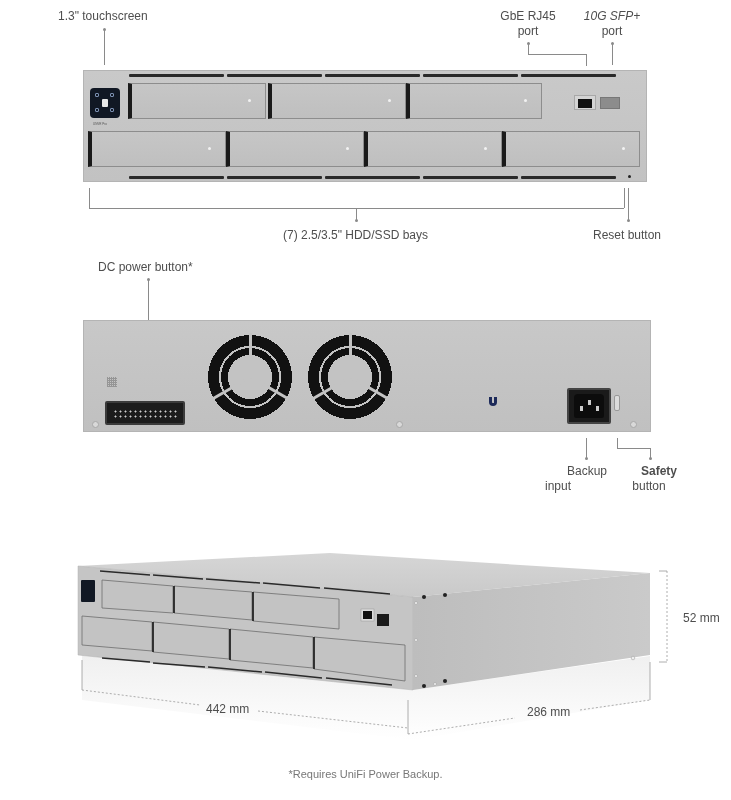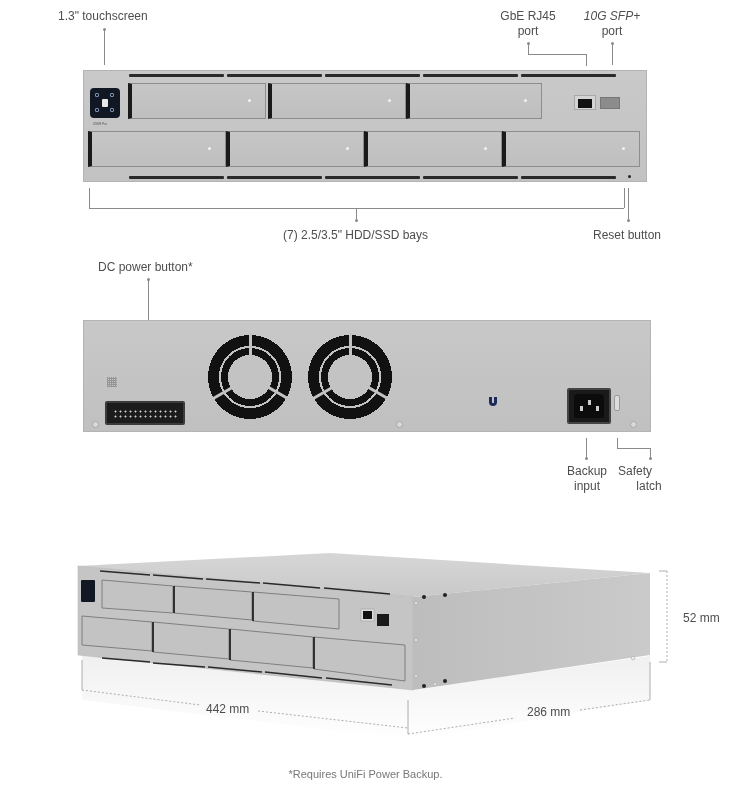--- a/index.html
+++ b/index.html
@@ -169,28 +169,28 @@
     <div class="latch"></div>
 
     <div class="screw" style="left:8px;top:100px;"></div>
     <div class="screw" style="left:312px;top:100px;"></div>
     <div class="screw" style="left:546px;top:100px;"></div>
   </div>
 
   <div class="line-v" style="left:586px;top:438px;height:20px;"></div>
   <div class="dot" style="left:585px;top:457px;"></div>
   <span class="label center" style="left:562px;top:464px;width:50px;">Backup</span>
-  <span class="label center" style="left:562px;top:479px;width:50px;">input</span>
+  <span class="label center" style="left:533px;top:479px;width:50px;">input</span>
 
   <div class="line-v" style="left:617px;top:438px;height:10px;"></div>
   <div class="line-h" style="left:617px;top:448px;width:33px;"></div>
   <div class="line-v" style="left:650px;top:448px;height:10px;"></div>
   <div class="dot" style="left:649px;top:457px;"></div>
-  <span class="label center" style="left:610px;top:464px;width:50px;">Safety</span>
-  <span class="label center" style="left:624px;top:479px;width:50px;">latch</span>
+  <span class="label center" style="left:634px;top:464px;width:50px;font-weight:bold;">Safety</span>
+  <span class="label center" style="left:624px;top:479px;width:50px;">button</span>
 </div>
 
 <div>
   <svg class="iso" width="731" height="760" viewBox="0 0 731 760">
     <defs>
       <linearGradient id="topG" x1="0" y1="0" x2="0" y2="1">
         <stop offset="0" stop-color="#d6d6d6"></stop>
           <stop offset="1" stop-color="#c9c9c9"></stop>
       </linearGradient>
       <linearGradient id="sideG" x1="0" y1="0" x2="1" y2="0">

